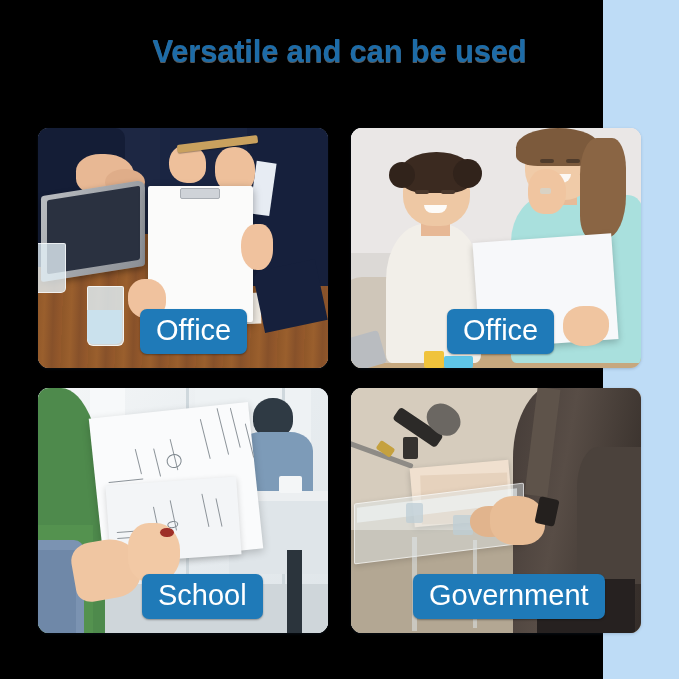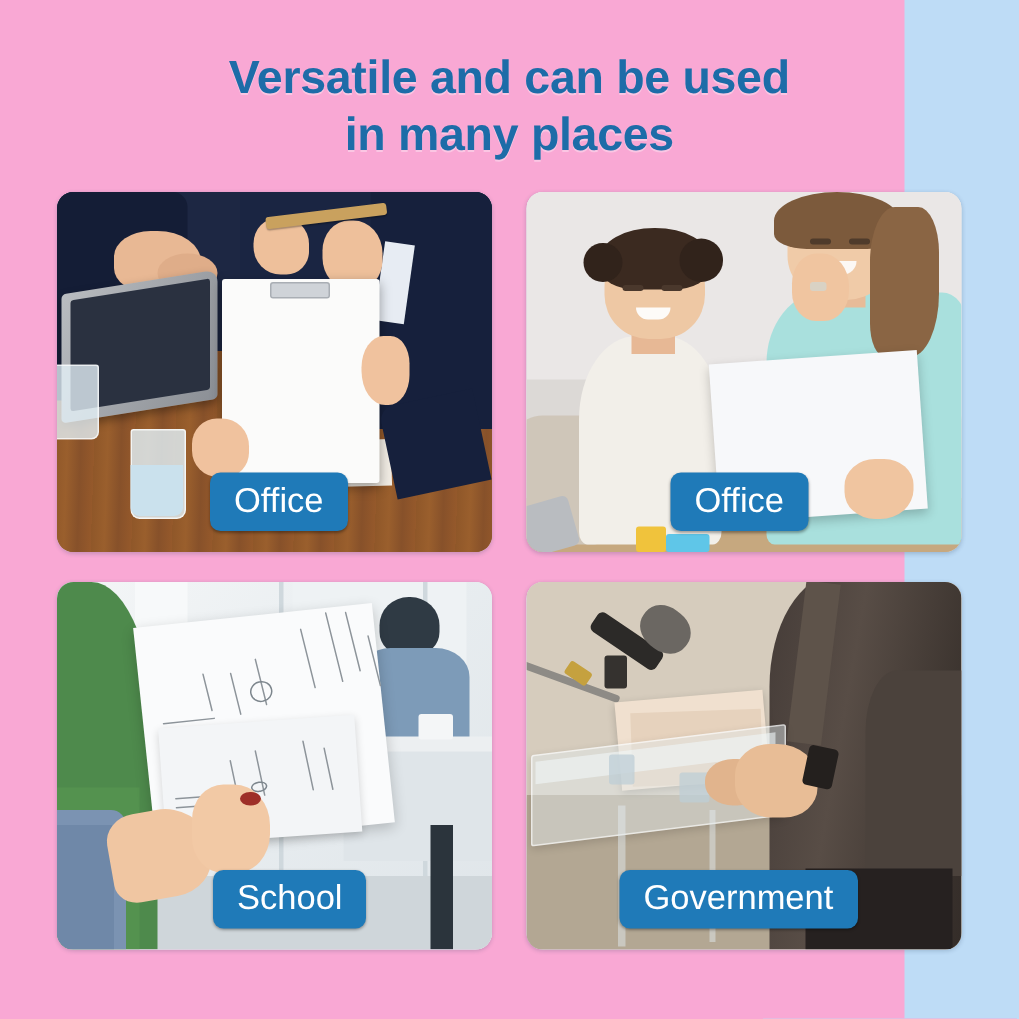--- a/index.html
+++ b/index.html
@@ -11,21 +11,21 @@
     height: 679px;
     overflow: hidden;
     font-family: "Liberation Sans", sans-serif;
     background: #bedcf6;
   }
 
   #page {
     position: relative;
     width: 603px;
     height: 679px;
-    background: #f9a8d4;
+    background: #000000;
     box-sizing: border-box;
   }
 
   
   .headline {
     position: absolute;
     top: 33px;
     left: 0;
     width: 679px;
     text-align: center;
@@ -73,21 +73,21 @@
   
   .el { position: absolute; }
 
   
   .badge {
     position: absolute;
     bottom: 14px;
     background: #1f7ab8;
     color: #ffffff;
     font-family: "Liberation Sans", sans-serif;
-    font-size: 23px;
+    font-size: 29px;
     font-weight: 400;
     line-height: 1;
     padding: 7px 16px 9px 16px;
     border-radius: 7px;
     box-shadow: 0 1px 2px rgba(0,0,0,0.35);
     white-space: nowrap;
     z-index: 6;
   }
   .badge.office     { left: 102px; }
   .badge.family     { left: 96px; }
@@ -203,21 +203,20 @@
   .gv-micArm  { left:-2%; top:26%; width:24%; height:2%; background:#8e8b86; transform:rotate(20deg); border-radius:2px; }
   .gv-micMnt  { left:18%; top:20%; width:5%; height:9%; background:#35322f; border-radius:2px; }
 </style>
 </head>
 <body>
 
 <div id="page">
 
   <div class="headline">
     <span class="line">Versatile and can be used</span>
-    <span class="line">in many places</span>
   </div>
 
   <div class="grid">
 
     <div class="card c-office">
       <div class="photo">
         <div class="el of-wall"></div>
         <div class="el of-table"></div>
         <div class="el of-suitL"></div>
         <div class="el of-suitM"></div>

